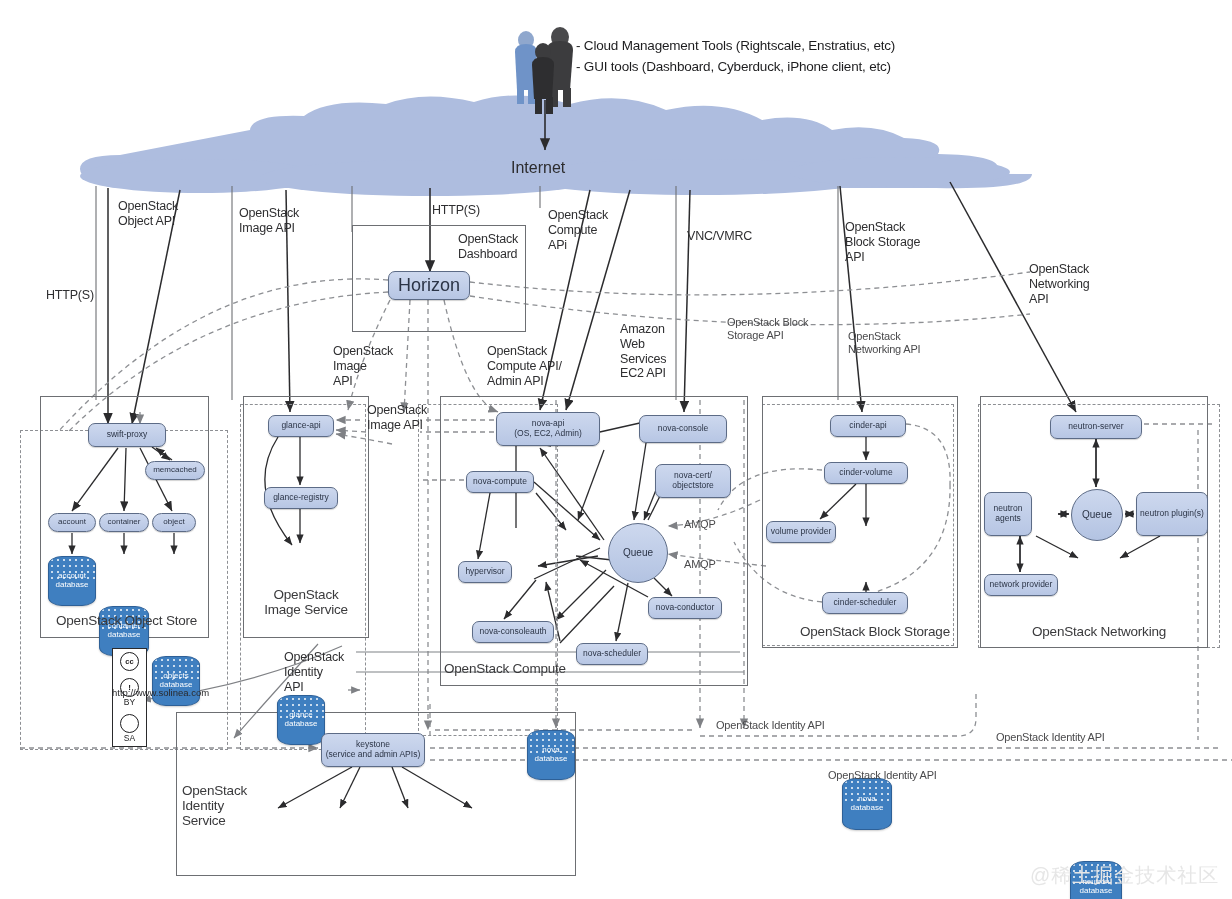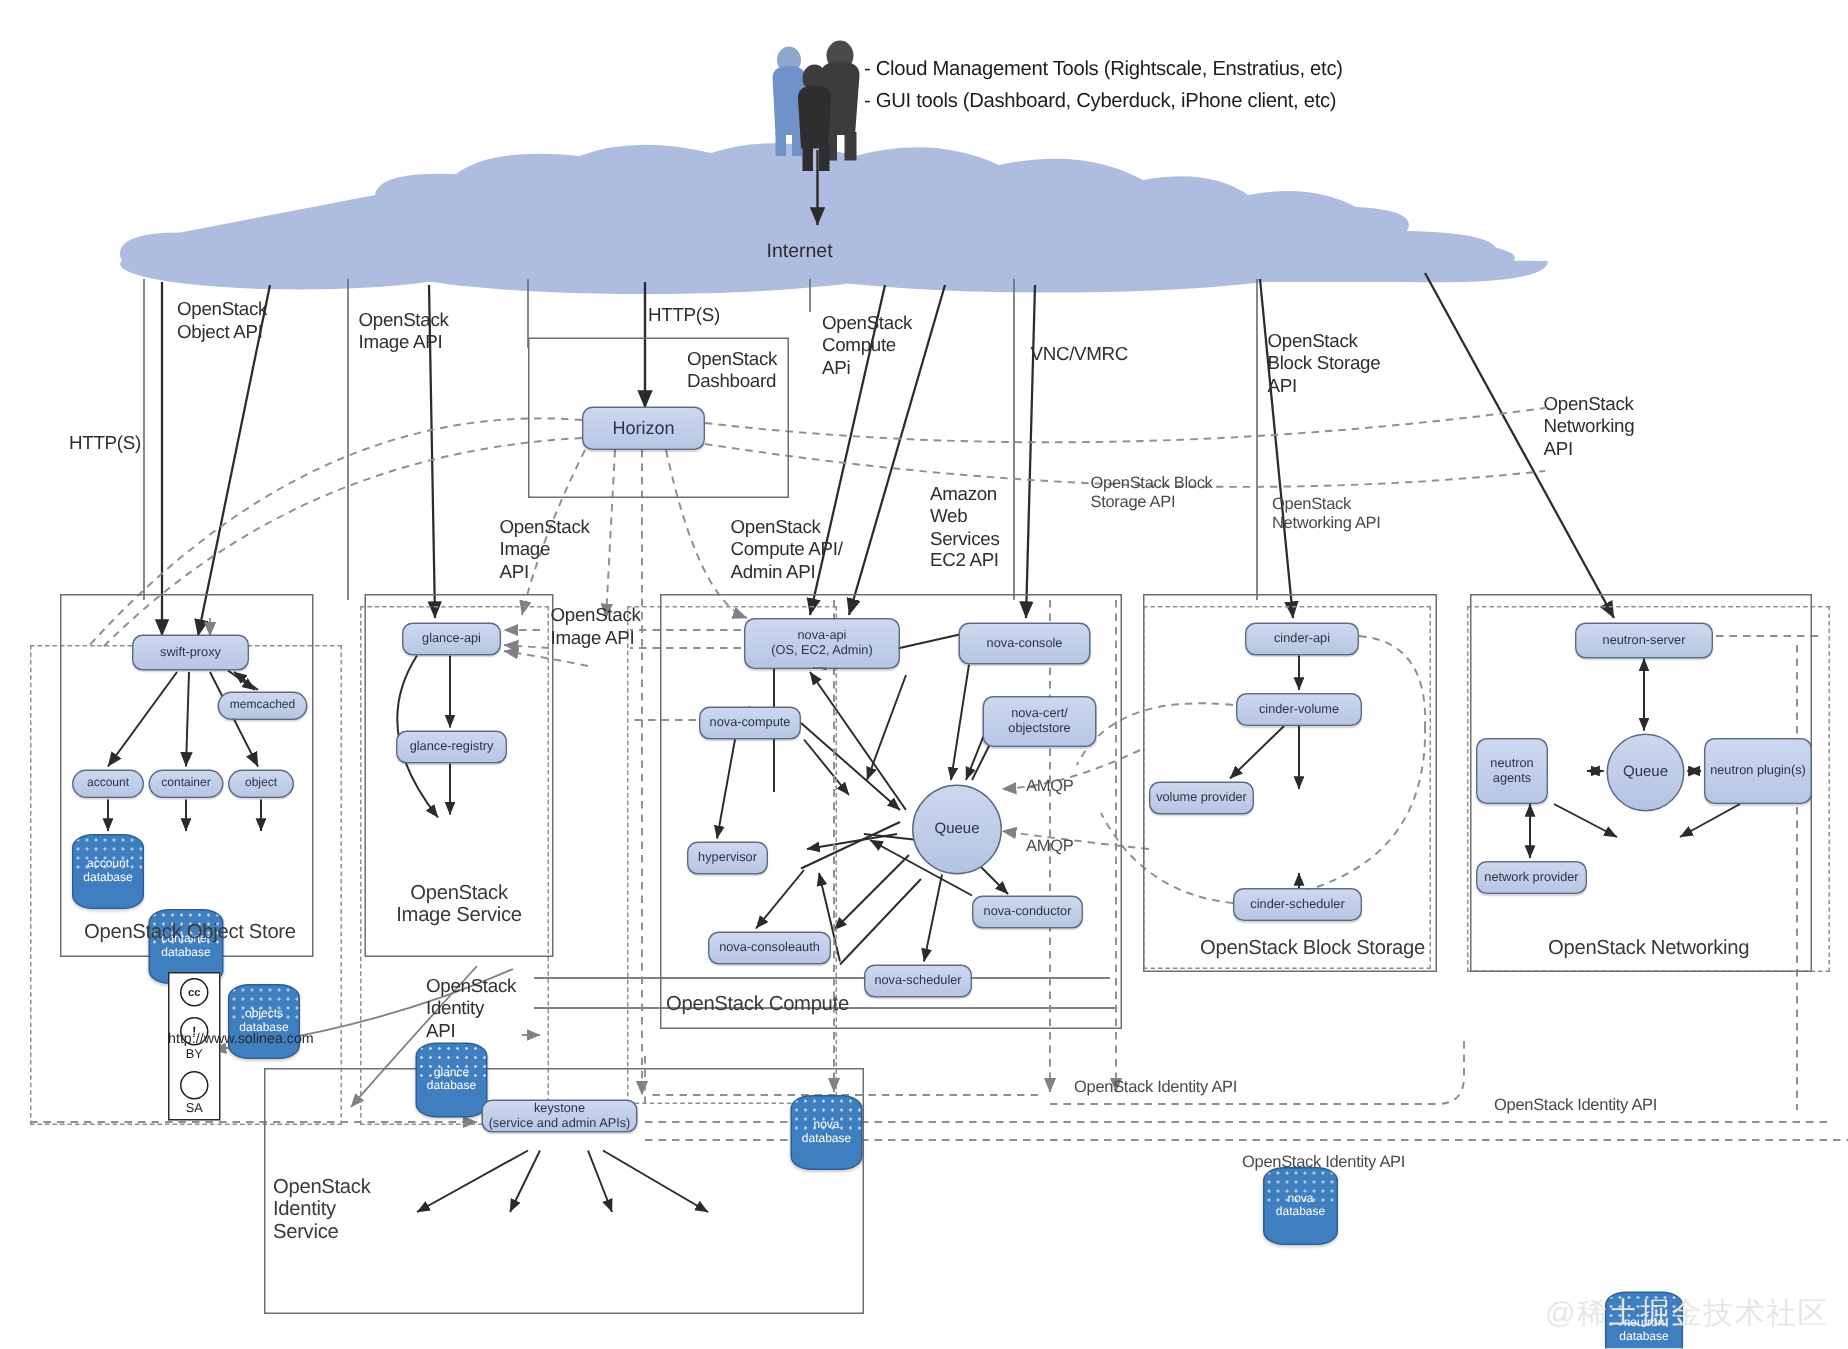--- a/index.html
+++ b/index.html
@@ -22,21 +22,21 @@
   .db span{position:relative;z-index:2;}
   .circle{border-radius:50%;background:linear-gradient(180deg,#cdd8ee 0%,#b3c3e2 100%);
       border:1px solid #5c6b86;font-size:10px;color:#2b3446;}
   .grp{position:absolute;z-index:2;border:1.4px solid #6d6f73;background:transparent;}
   .grp-label{position:absolute;z-index:4;font-size:13.5px;color:#3a3a3c;line-height:1.12;
       letter-spacing:-.2px;}
   .lbl{position:absolute;z-index:4;font-size:12.5px;color:#2f2f31;line-height:1.18;
       letter-spacing:-.2px;white-space:pre-line;}
   .lbl.sm{font-size:11px;color:#4a4a4c;}
   .dash-grp{position:absolute;z-index:1;border:1.3px dashed #8d8f93;}
-  .cloud-text{position:absolute;z-index:3;font-size:13px;color:#2c2c2e;}
+  .cloud-text{position:absolute;z-index:3;font-size:16px;color:#2c2c2e;}
   .bullets{position:absolute;z-index:3;font-size:13.5px;color:#1d1d1f;line-height:1.55;
       letter-spacing:-.2px;}
   .cc{position:absolute;z-index:4;border:1.6px solid #2a2a2c;background:#fff;
       display:flex;align-items:center;gap:7px;padding:3px 7px;}
   .cc-ic{display:flex;flex-direction:column;align-items:center;font-size:8.5px;color:#1d1d1f;}
   .cc-ring{width:17px;height:17px;border:1.6px solid #1d1d1f;border-radius:50%;
       display:flex;align-items:center;justify-content:center;font-size:8px;font-weight:bold;}
   .cc-url{position:absolute;z-index:4;font-size:9.5px;color:#2a2a2c;}
   .wm{position:absolute;z-index:5;font-size:20px;color:#e6e6e6;letter-spacing:1px;}
 </style>
@@ -254,21 +254,21 @@
 Identity
 Service</div>
 
   <div class="cloud-text" style="left:511px;top:159px;">Internet</div>
 
   <div class="bullets" style="left:576px;top:36px;">
     <div>- Cloud Management Tools (Rightscale, Enstratius, etc)</div>
     <div>- GUI tools (Dashboard, Cyberduck, iPhone client, etc)</div>
   </div>
 
-  <div class="node box" style="left:388px;top:271px;width:82px;height:29px;font-size:12px;">
+  <div class="node box" style="left:388px;top:271px;width:82px;height:29px;font-size:18px;">
     <span>Horizon</span>
   </div>
 
   <div id="protocol-labels">
       <div class="lbl" style="left: 46px; top: 288px;">HTTP(S)</div>
       <div class="lbl" style="left: 118px; top: 199px;">OpenStack
 Object API</div>
       <div class="lbl" style="left: 239px; top: 206px;">OpenStack
 Image API</div>
       <div class="lbl" style="left: 432px; top: 203px;">HTTP(S)</div>
@@ -411,21 +411,21 @@
       <div class="node box" style="left: 1136px; top: 492px; width: 72px; height: 44px;">
         <span style="white-space: pre-line;">neutron plugin(s)</span>
       </div>
       <div class="node box" style="left: 984px; top: 574px; width: 74px; height: 22px;">
         <span style="white-space: pre-line;">network provider</span>
       </div>
       <div class="node db" style="left: 1070px; top: 559px; width: 52px; height: 52px;">
         <span style="white-space: pre-line;">neutron
 database</span>
       </div>
-      <div class="node box" style="left: 321px; top: 733px; width: 104px; height: 22px;">
+      <div class="node box" style="left: 321px; top: 733px; width: 104px; height: 34px;">
         <span style="white-space: pre-line;">keystone
 (service and admin APIs)</span>
       </div>
     </div>
 
   <div class="cc" style="left:112px;top:648px;flex-direction:column;">
     <div class="cc-ring" style="font-size:7.5px;">cc</div>
     <div class="cc-ic">
       <div class="cc-ring">!</div>
       <div>BY</div>

